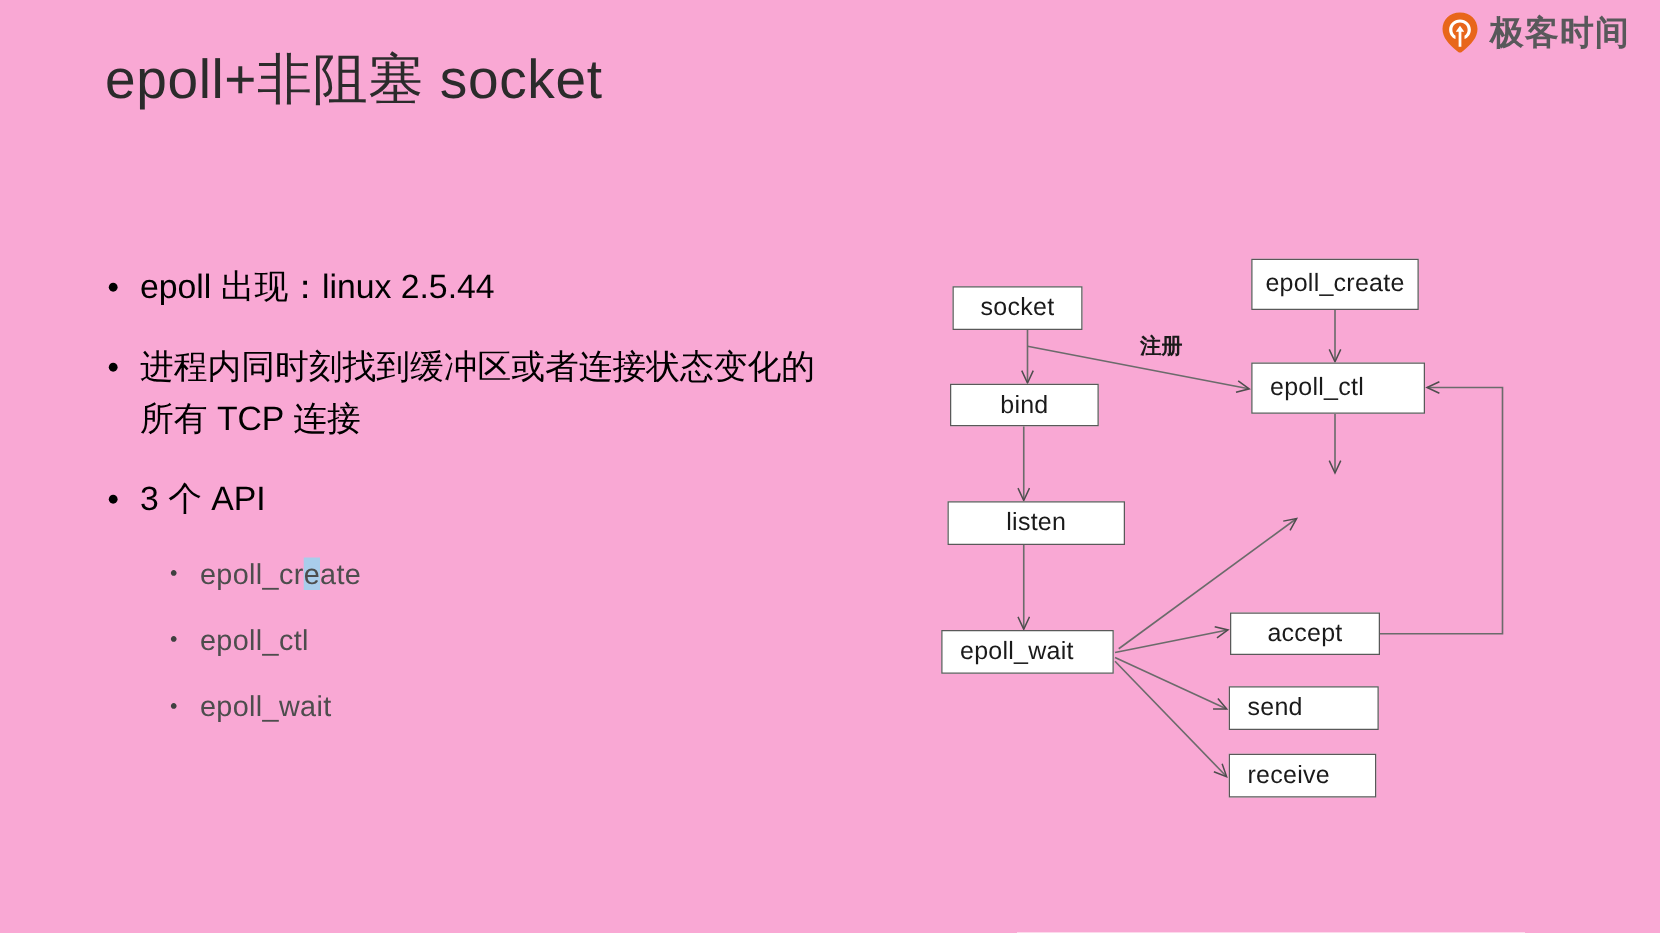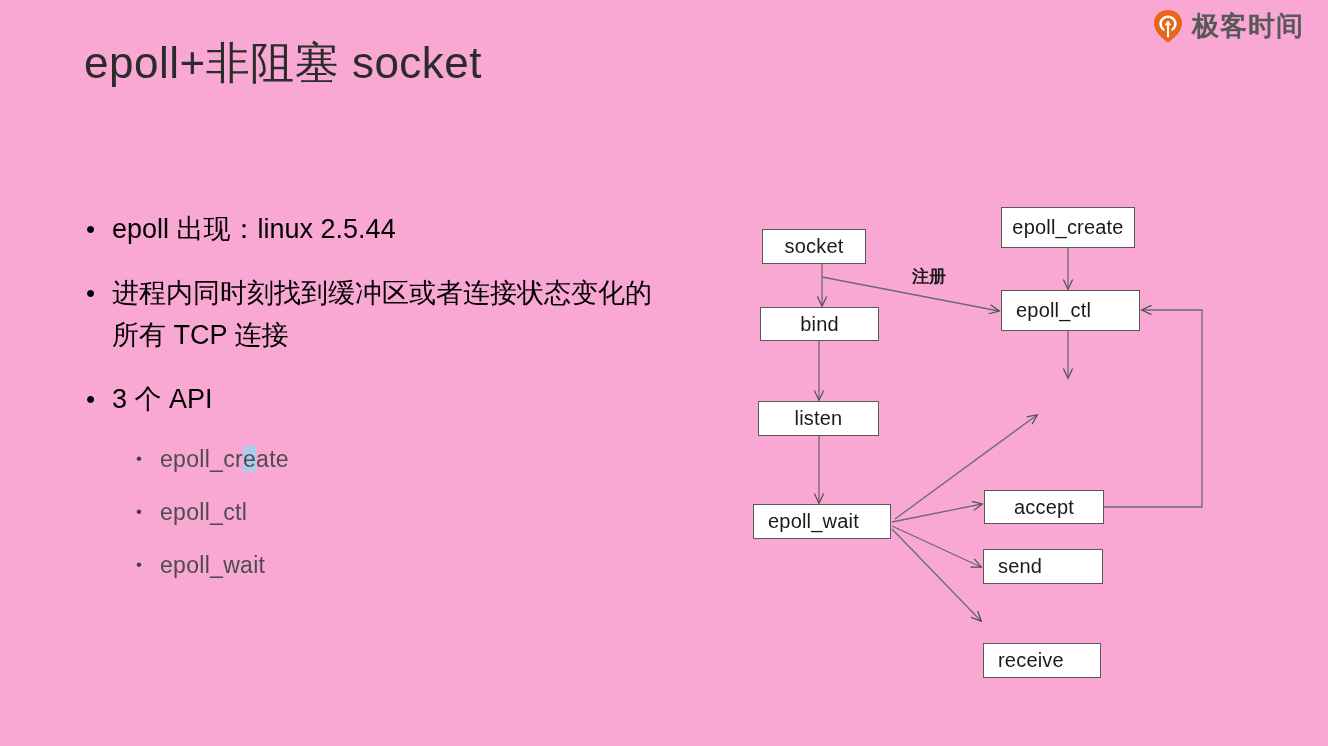--- a/index.html
+++ b/index.html
@@ -228,24 +228,24 @@
         <path d="M157,341 L246,382"></path>
 
         <path d="M157,344 L246,436"></path>
 
         <path d="M369,322 L467,322 L467,125 L407,125"></path>
       </g>
     </svg>
 
     <div class="node center" style="left:27px;  top:44px;  width:104px; height:35px;">socket</div>
     <div class="node center" style="left:25px;  top:122px; width:119px; height:34px;">bind</div>
-    <div class="node center" style="left:23px;  top:216px; width:121px; height:35px;">listen</div>
+    <div class="node center" style="left:23px;  top:216px; width:142px; height:35px;">listen</div>
     <div class="node" style="left:18px;  top:319px; width:138px; height:35px;">epoll_wait</div>
     <div class="node center" style="left:266px; top:22px;  width:134px; height:41px;">epoll_create</div>
     <div class="node" style="left:266px; top:105px; width:139px; height:41px;">epoll_ctl</div>
     <div class="node" style="left:248px; top:364px; width:120px; height:35px;">send</div>
     <div class="node center" style="left:249px; top:305px; width:120px; height:34px;">accept</div>
-    <div class="node" style="left:248px; top:418px; width:118px; height:35px;margin-top:40px;">receive</div>
+    <div class="node" style="left:248px; top:418px; width:118px; height:35px;">receive</div>
 
     <div class="edge-label" style="left:177px; top:80px;">注册</div>
   </div>
 
 </div>
 
 </body></html>

